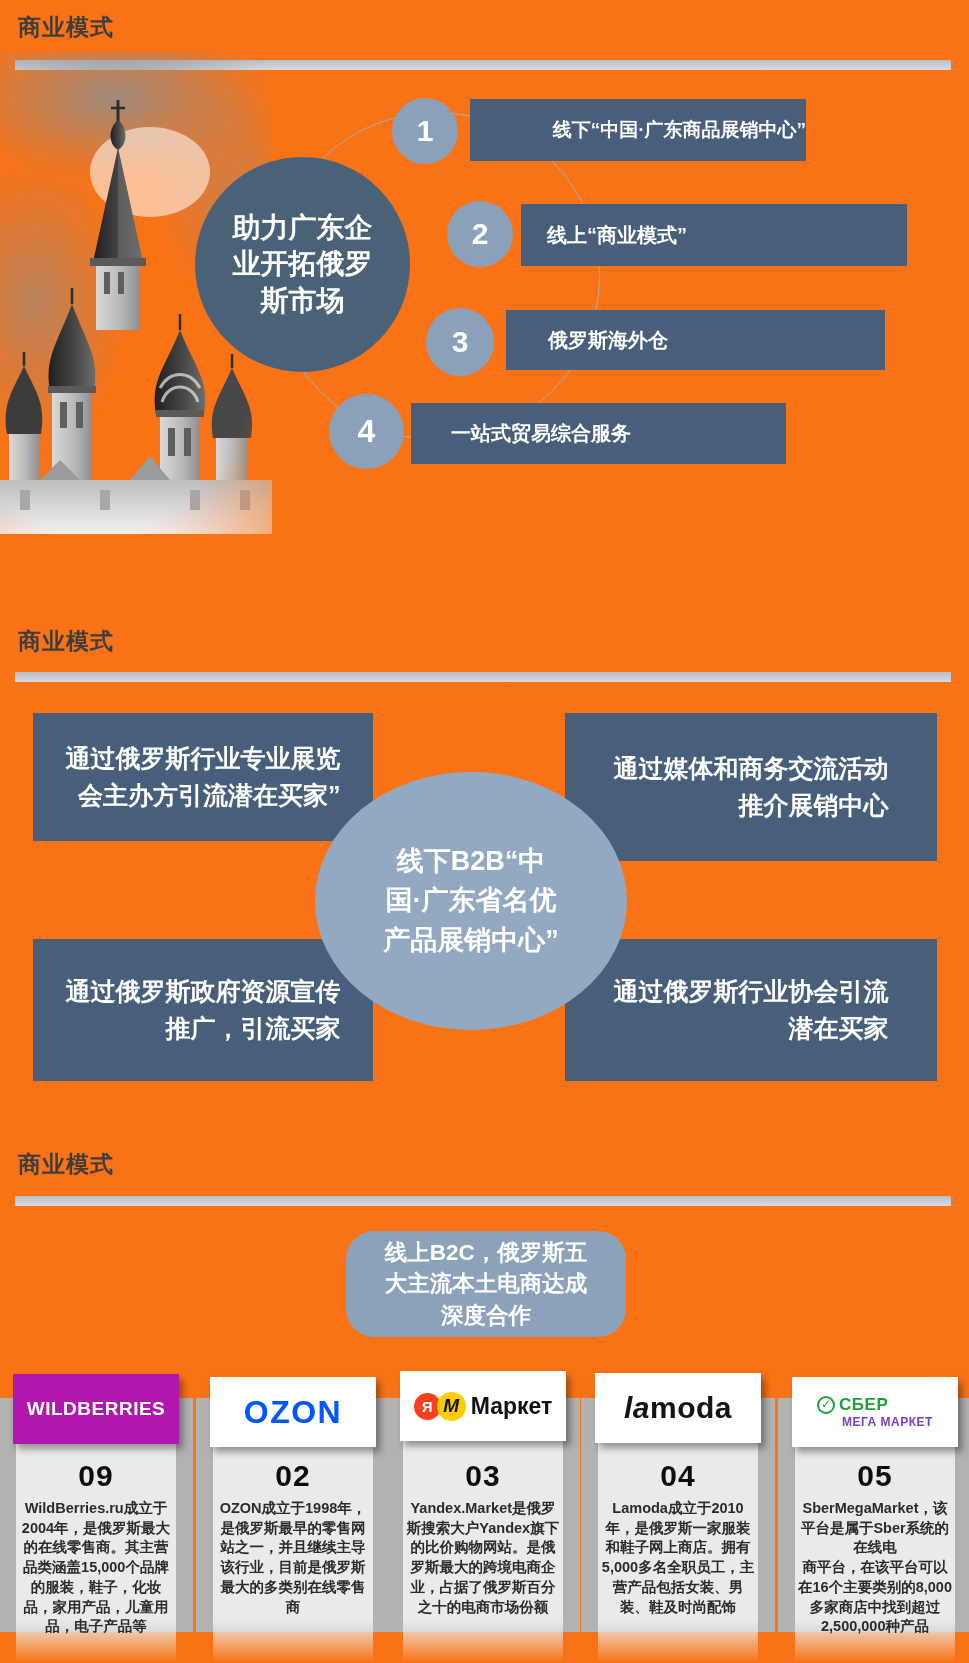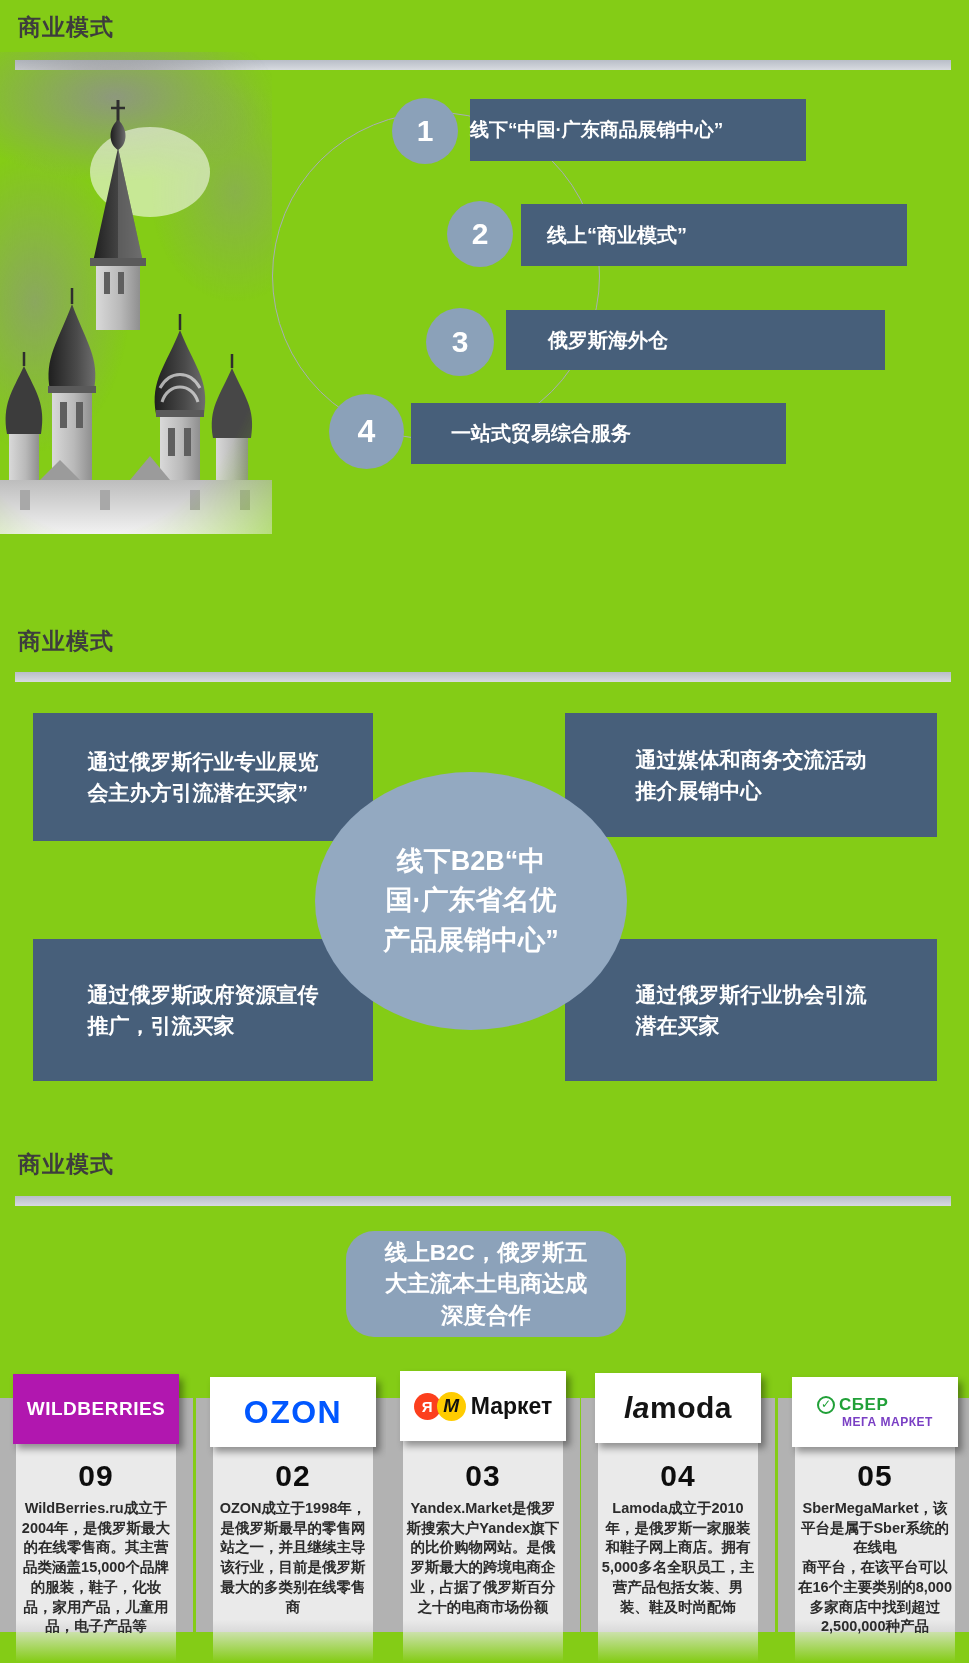--- a/index.html
+++ b/index.html
@@ -1,44 +1,44 @@
 <!DOCTYPE html>
 <html><head>
 <meta charset="utf-8">
 <style>
   html,body{margin:0;padding:0;background:#fff;}
-  .page{position:relative;width:969px;height:1663px;background:#84cc16;overflow:hidden;
+  .page{position:relative;width:969px;height:1663px;background:#f97316;overflow:hidden;
         font-family:"Liberation Sans","DejaVu Sans",sans-serif;}
   .sec-header{position:absolute;left:18px;font-size:23px;font-weight:700;color:#3d3d3d;margin:0;letter-spacing:1px;}
   .divider{position:absolute;left:15px;width:936px;height:10px;
            background:linear-gradient(180deg,#b9bec8 0%,#c9cdd5 55%,#d8dbe0 100%);}
   
   .ring{position:absolute;border:1.5px solid #a8adb6;border-radius:50%;}
   .big-circle{position:absolute;border-radius:50%;display:flex;align-items:center;justify-content:center;
               color:#fff;font-weight:700;text-align:center;white-space:pre-line;}
   .bigc1{left:195px;top:157px;width:215px;height:215px;background:#4a6277;font-size:28px;line-height:1.3;}
   .num-circle{position:absolute;border-radius:50%;background:#8ba1b9;color:#fff;display:flex;
               align-items:center;justify-content:center;font-size:30px;font-weight:600;}
   .nc1{left:392px;top:98px;width:66px;height:66px;}
   .nc2{left:447px;top:201px;width:66px;height:66px;}
   .nc3{left:426px;top:308px;width:68px;height:68px;}
   .nc4{left:329px;top:394px;width:75px;height:75px;font-size:32px;}
   .bar{position:absolute;background:#475f7a;color:#fff;font-weight:700;display:flex;align-items:center;}
-  .bar1{left:470px;top:99px;width:336px;height:62px;justify-content:flex-start;font-size:19px;}
+  .bar1{left:470px;top:99px;width:336px;height:62px;justify-content:flex-end;font-size:19px;}
   .bar2{left:521px;top:204px;width:360px;height:62px;padding-left:26px;font-size:20px;}
   .bar3{left:506px;top:310px;width:337px;height:60px;padding-left:42px;font-size:20px;}
   .bar4{left:411px;top:403px;width:335px;height:61px;padding-left:40px;font-size:20px;}
   .cathedral{position:absolute;left:0;top:52px;width:272px;height:482px;
              -webkit-mask-image:radial-gradient(120% 100% at 35% 45%,#000 55%,transparent 96%);
              mask-image:radial-gradient(120% 100% at 35% 45%,#000 55%,transparent 96%);}
   
-  .box2{position:absolute;background:#475f7a;color:#fff;font-weight:700;font-size:21px;line-height:1.5;
-        display:flex;align-items:center;justify-content:center;text-align:left;white-space:pre-line;}
+  .box2{position:absolute;background:#475f7a;color:#fff;font-weight:700;font-size:25px;line-height:1.5;
+        display:flex;align-items:center;justify-content:center;text-align:right;white-space:pre-line;}
   .box-tl{left:33px;top:713px;width:340px;height:128px;}
-  .box-tr{left:565px;top:713px;width:372px;height:124px;}
+  .box-tr{left:565px;top:713px;width:372px;height:148px;}
   .box-bl{left:33px;top:939px;width:340px;height:142px;}
   .box-br{left:565px;top:939px;width:372px;height:142px;}
   .bigc2{left:315px;top:772px;width:312px;height:258px;background:#93a9c1;font-size:27px;line-height:1.45;}
   
   .banner{position:absolute;left:346px;top:1231px;width:280px;height:106px;background:#8ca2ba;border-radius:28px;
           color:#fff;font-weight:700;font-size:22.5px;line-height:1.4;display:flex;align-items:center;
           justify-content:center;text-align:center;white-space:pre-line;}
   .pcol{position:absolute;top:1371px;width:180px;height:292px;}
   .pcol .pillar{position:absolute;left:-7px;right:-7px;top:27px;height:234px;background:#b2b2b2;}
   .pcol .panel{position:absolute;left:10px;right:10px;top:25px;height:266px;
@@ -145,20 +145,25 @@
       <path d="M130 428 L150 404 L170 428 Z" fill="#9b9b9b"></path>
       <rect x="20" y="438" width="10" height="20" fill="#a8a8a8"></rect>
       <rect x="100" y="438" width="10" height="20" fill="#a8a8a8"></rect>
       <rect x="190" y="438" width="10" height="20" fill="#a8a8a8"></rect>
       <rect x="240" y="438" width="10" height="20" fill="#a8a8a8"></rect>
     </svg>
   </div>
 
   <div class="ring" style="left:272px;top:112px;width:326px;height:326px;"></div>
 
+  <div class="big-circle bigc1">
+    <span>助力广东企
+业开拓俄罗
+斯市场</span>
+  </div>
 
   <div class="num-circle nc1">1</div>
   <div class="bar bar1">
     <span>线下“中国·广东商品展销中心”</span>
   </div>
 
   <div class="num-circle nc2">2</div>
   <div class="bar bar2">
     <span>线上“商业模式”</span>
   </div>

